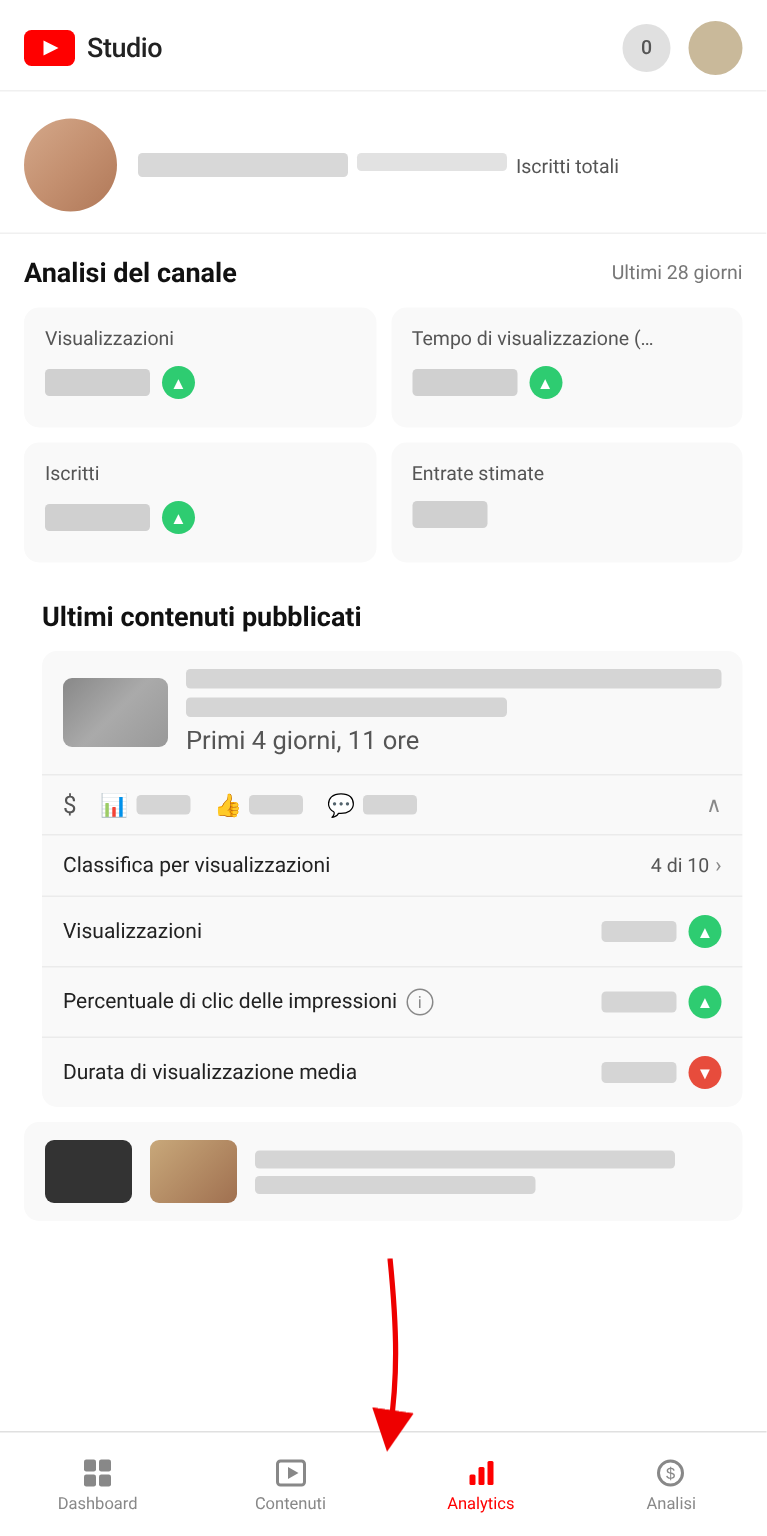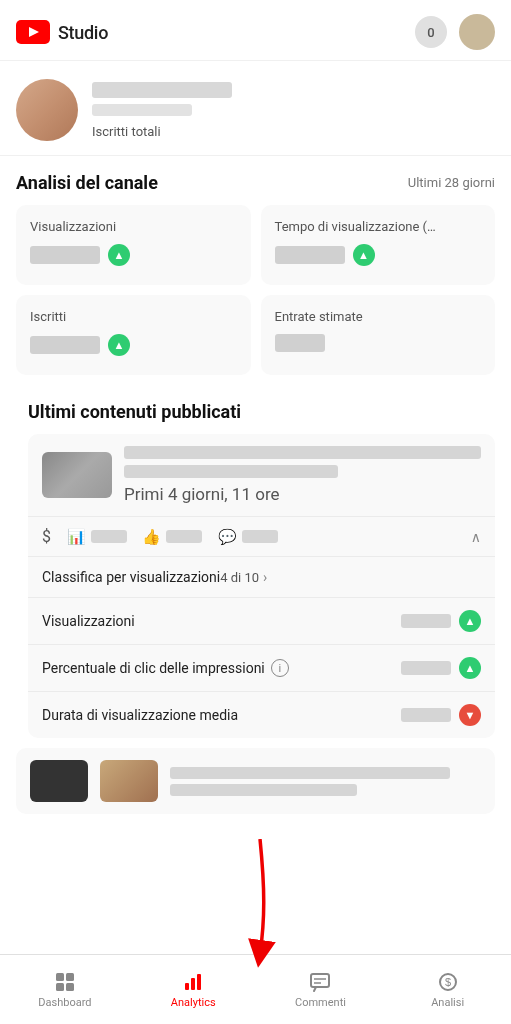--- a/index.html
+++ b/index.html
@@ -71,21 +71,20 @@
     }
     .channel-avatar {
       width: 62px;
       height: 62px;
       border-radius: 50%;
       background: linear-gradient(135deg, #d4a88a 0%, #c49070 50%, #b07858 100%);
       flex-shrink: 0;
     }
     .channel-info {
       display: flex;
-      flex-direction: column;
       gap: 6px;
     }
     .channel-name-blur {
       width: 140px;
       height: 16px;
       background: #d8d8d8;
       border-radius: 3px;
     }
     .channel-handle-blur {
       width: 100px;
@@ -244,21 +243,21 @@
     .expand-icon {
       margin-left: auto;
       color: #888;
       font-size: 14px;
     }
 
     
     .ranking-row {
       display: flex;
       align-items: center;
-      justify-content: flex-start;
+      justify-content: space-between;
       padding: 12px 14px;
       border-bottom: 1px solid #ebebeb;
     }
     .ranking-label {
       font-size: 14px;
       color: #222;
     }
     .ranking-right {
       display: flex;
       align-items: center;
@@ -544,39 +543,37 @@
   <div class="nav-item">
     <svg width="22" height="22" viewBox="0 0 22 22" fill="none">
       <rect x="2" y="2" width="8" height="8" rx="1.5" fill="#888"></rect>
       <rect x="12" y="2" width="8" height="8" rx="1.5" fill="#888"></rect>
       <rect x="2" y="12" width="8" height="8" rx="1.5" fill="#888"></rect>
       <rect x="12" y="12" width="8" height="8" rx="1.5" fill="#888"></rect>
     </svg>
     <span class="nav-label">Dashboard</span>
   </div>
 
+  <div class="nav-item">
+    <svg width="22" height="22" viewBox="0 0 22 22" fill="none">
+      <rect x="2" y="3" width="18" height="16" rx="2" stroke="#888" stroke-width="2" fill="none"></rect>
+      <polygon points="9,7 16,11 9,15" fill="#888"></polygon>
+    </svg>
+    <span class="nav-label">Contenuti</span>
+  </div>
 
   <div class="nav-item">
     <svg width="22" height="22" viewBox="0 0 22 22" fill="none">
       <rect x="3" y="12" width="4" height="7" rx="1" fill="#ff0000"></rect>
       <rect x="9" y="7" width="4" height="12" rx="1" fill="#ff0000"></rect>
       <rect x="15" y="3" width="4" height="16" rx="1" fill="#ff0000"></rect>
     </svg>
     <span class="nav-label active">Analytics</span>
   </div>
 
-  <div class="nav-item">
-    <svg width="22" height="22" viewBox="0 0 22 22" fill="none">
-      <rect x="2" y="3" width="18" height="13" rx="2" stroke="#888" stroke-width="2" fill="none"></rect>
-      <line x1="5" y1="8" x2="17" y2="8" stroke="#888" stroke-width="1.5"></line>
-      <line x1="5" y1="12" x2="12" y2="12" stroke="#888" stroke-width="1.5"></line>
-      <path d="M7 16 L5 20" stroke="#888" stroke-width="2" stroke-linecap="round"></path>
-    </svg>
-    <span class="nav-label">Commenti</span>
-  </div>
 
   <div class="nav-item">
     <svg width="22" height="22" viewBox="0 0 22 22" fill="none">
       <circle cx="11" cy="11" r="8" stroke="#888" stroke-width="2" fill="none"></circle>
       <text x="11" y="15" text-anchor="middle" font-size="11" fill="#888" font-family="Arial">$</text>
     </svg>
     <span class="nav-label">Analisi</span>
   </div>
 </div>
 

